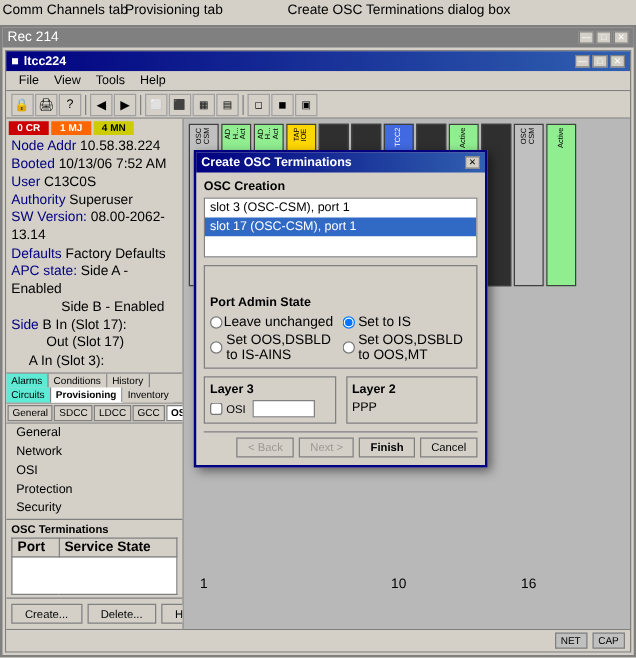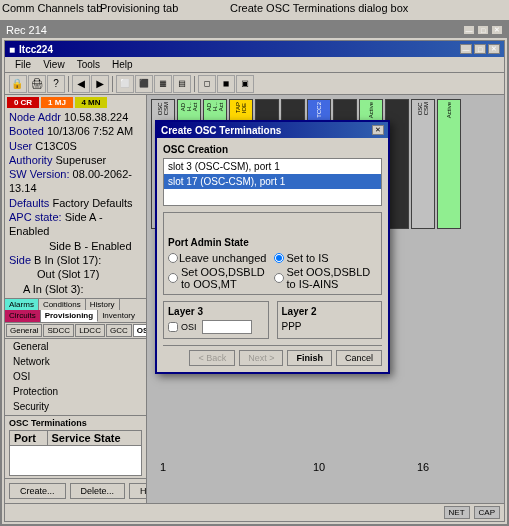--- a/index.html
+++ b/index.html
@@ -87,21 +87,21 @@
             <div style="padding-left:40px;">Side B - Enabled</div>
             <div><span style="color:#000080;">Side</span> B In (Slot 17):</div>
             <div style="padding-left:28px;">Out (Slot 17)</div>
             <div style="padding-left:14px;">A In (Slot 3):</div>
           </div>
 
           <div style="display:flex; flex-wrap:wrap; border-top:1px solid #808080; border-bottom:1px solid #808080; background:#d4d0c8; flex-shrink:0;">
             <div style="font-size:8px;padding:1px 4px;border-right:1px solid #808080;cursor:pointer;background:#5eead4;">Alarms</div>
             <div style="font-size:8px;padding:1px 4px;border-right:1px solid #808080;cursor:pointer;background:#d4d0c8;">Conditions</div>
             <div style="font-size:8px;padding:1px 4px;border-right:1px solid #808080;cursor:pointer;background:#d4d0c8;">History</div>
-            <div style="font-size:8px;padding:1px 4px;border-right:1px solid #808080;cursor:pointer;background:#be185d;">Circuits</div>
+            <div style="font-size:8px;padding:1px 4px;border-right:1px solid #808080;cursor:pointer;background:#5eead4;">Circuits</div>
             <div style="font-size:8px;padding:1px 4px;border-right:1px solid #808080;cursor:pointer;background:white;border-bottom:1px solid white;font-weight:bold;">Provisioning</div>
             <div style="font-size:8px;padding:1px 4px;cursor:pointer;background:#d4d0c8;">Inventory</div>
           </div>
 
           <div style="display:flex; border-bottom:1px solid #808080; background:#d4d0c8; flex-shrink:0; padding:1px; gap:1px;">
             <div style="font-size:8px;padding:1px 3px;border:1px solid #808080;cursor:pointer;background:#d4d0c8;">General</div>
             <div style="font-size:8px;padding:1px 3px;border:1px solid #808080;cursor:pointer;background:#d4d0c8;">SDCC</div>
             <div style="font-size:8px;padding:1px 3px;border:1px solid #808080;cursor:pointer;background:#d4d0c8;">LDCC</div>
             <div style="font-size:8px;padding:1px 3px;border:1px solid #808080;cursor:pointer;background:#d4d0c8;">GCC</div>
             <div style="font-size:8px;padding:1px 3px;border:1px solid #808080;cursor:pointer;background:white;font-weight:bold;">OSC</div>
@@ -235,25 +235,25 @@
             <div style="display:flex;align-items:center;gap:1px;font-size:9px;">
               <input type="radio" name="pas" style="width: 10px; height: 10px;">
               <span>Leave unchanged</span>
             </div>
             <div style="display:flex;align-items:center;gap:3px;font-size:9px;">
               <input type="radio" name="pas" checked="" style="width: 10px; height: 10px;">
               <span>Set to IS</span>
             </div>
             <div style="display:flex;align-items:center;gap:3px;font-size:9px;">
               <input type="radio" name="pas" style="width: 10px; height: 10px;">
-              <span>Set OOS,DSBLD to OOS,MT</span>
+              <span>Set OOS,DSBLD to IS-AINS</span>
             </div>
             <div style="display:flex;align-items:center;gap:3px;font-size:9px;">
               <input type="radio" name="pas" style="width: 10px; height: 10px;">
-              <span>Set OOS,DSBLD to IS-AINS</span>
+              <span>Set OOS,DSBLD to OOS,MT</span>
             </div>
           </div>
         </div>
 
         <div style="display:flex;gap:8px;margin-bottom:6px;">
           <div style="flex:1;border:1px solid #808080;padding:4px;">
             <div style="font-size:10px;font-weight:bold;margin-bottom:3px;">Layer 3</div>
             <div style="display:flex;align-items:center;gap:3px;">
               <input type="checkbox" style="width: 10px; height: 10px;">
               <span style="font-size:9px;">OSI</span>

